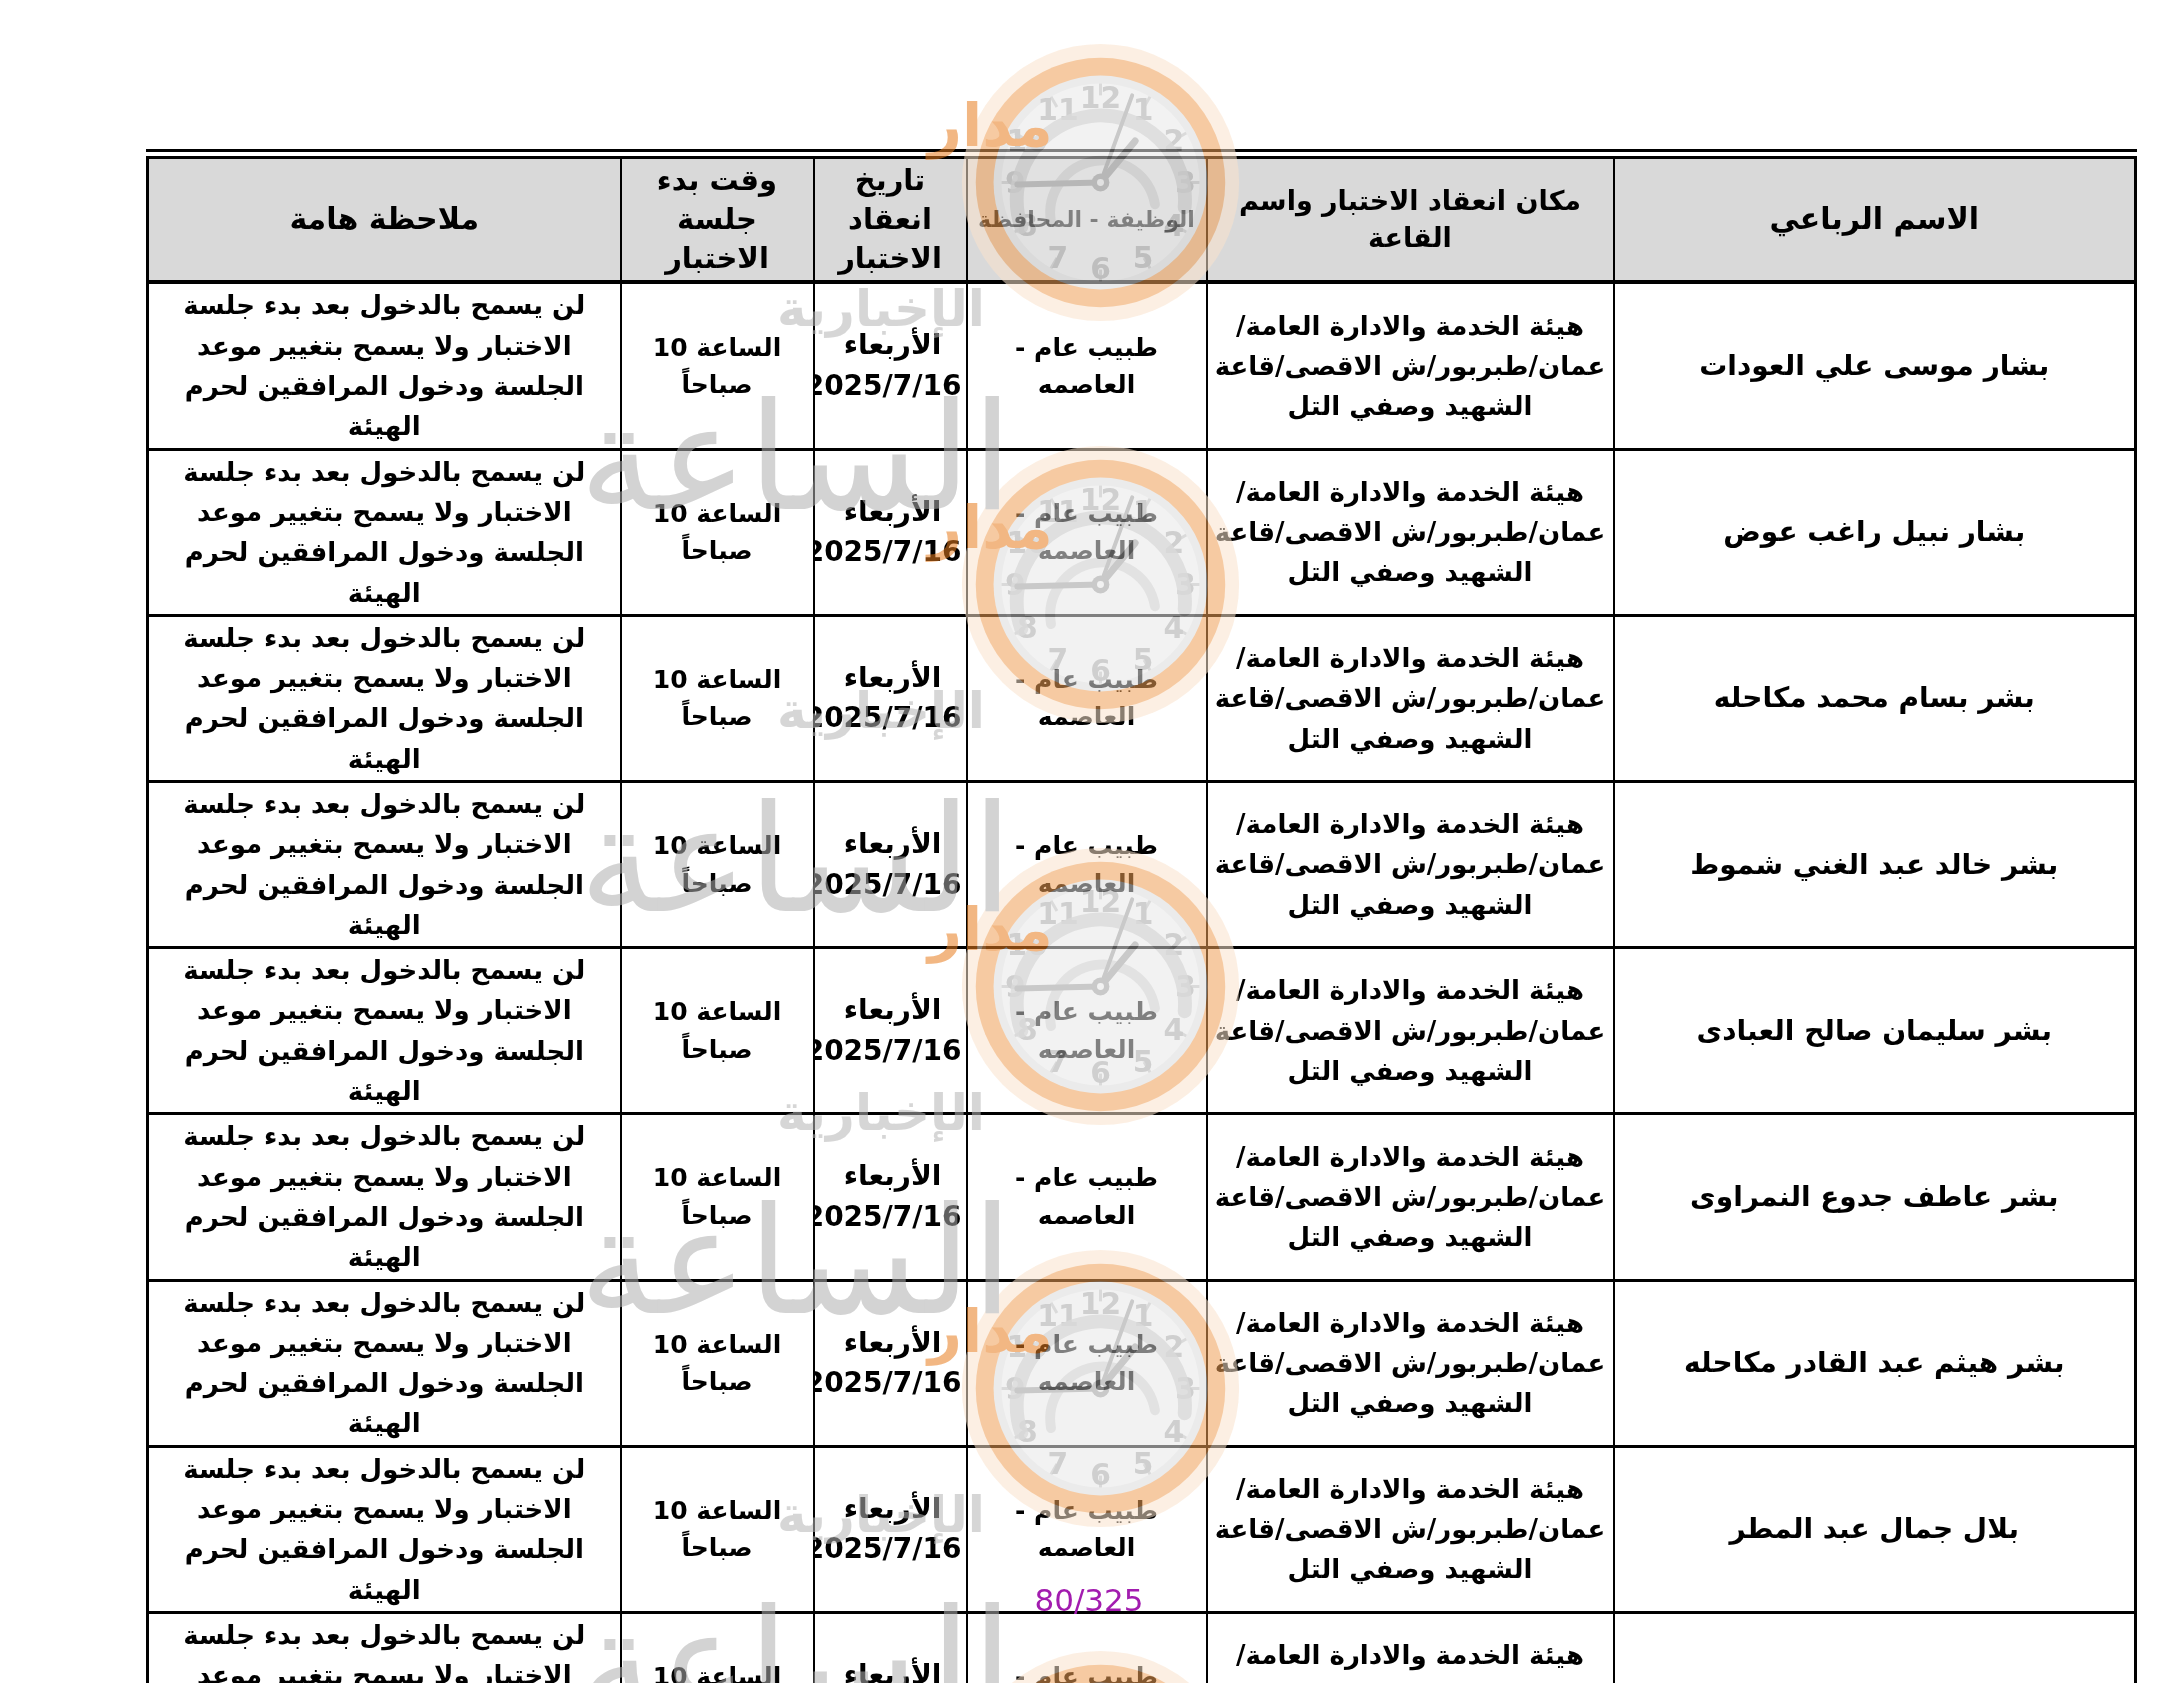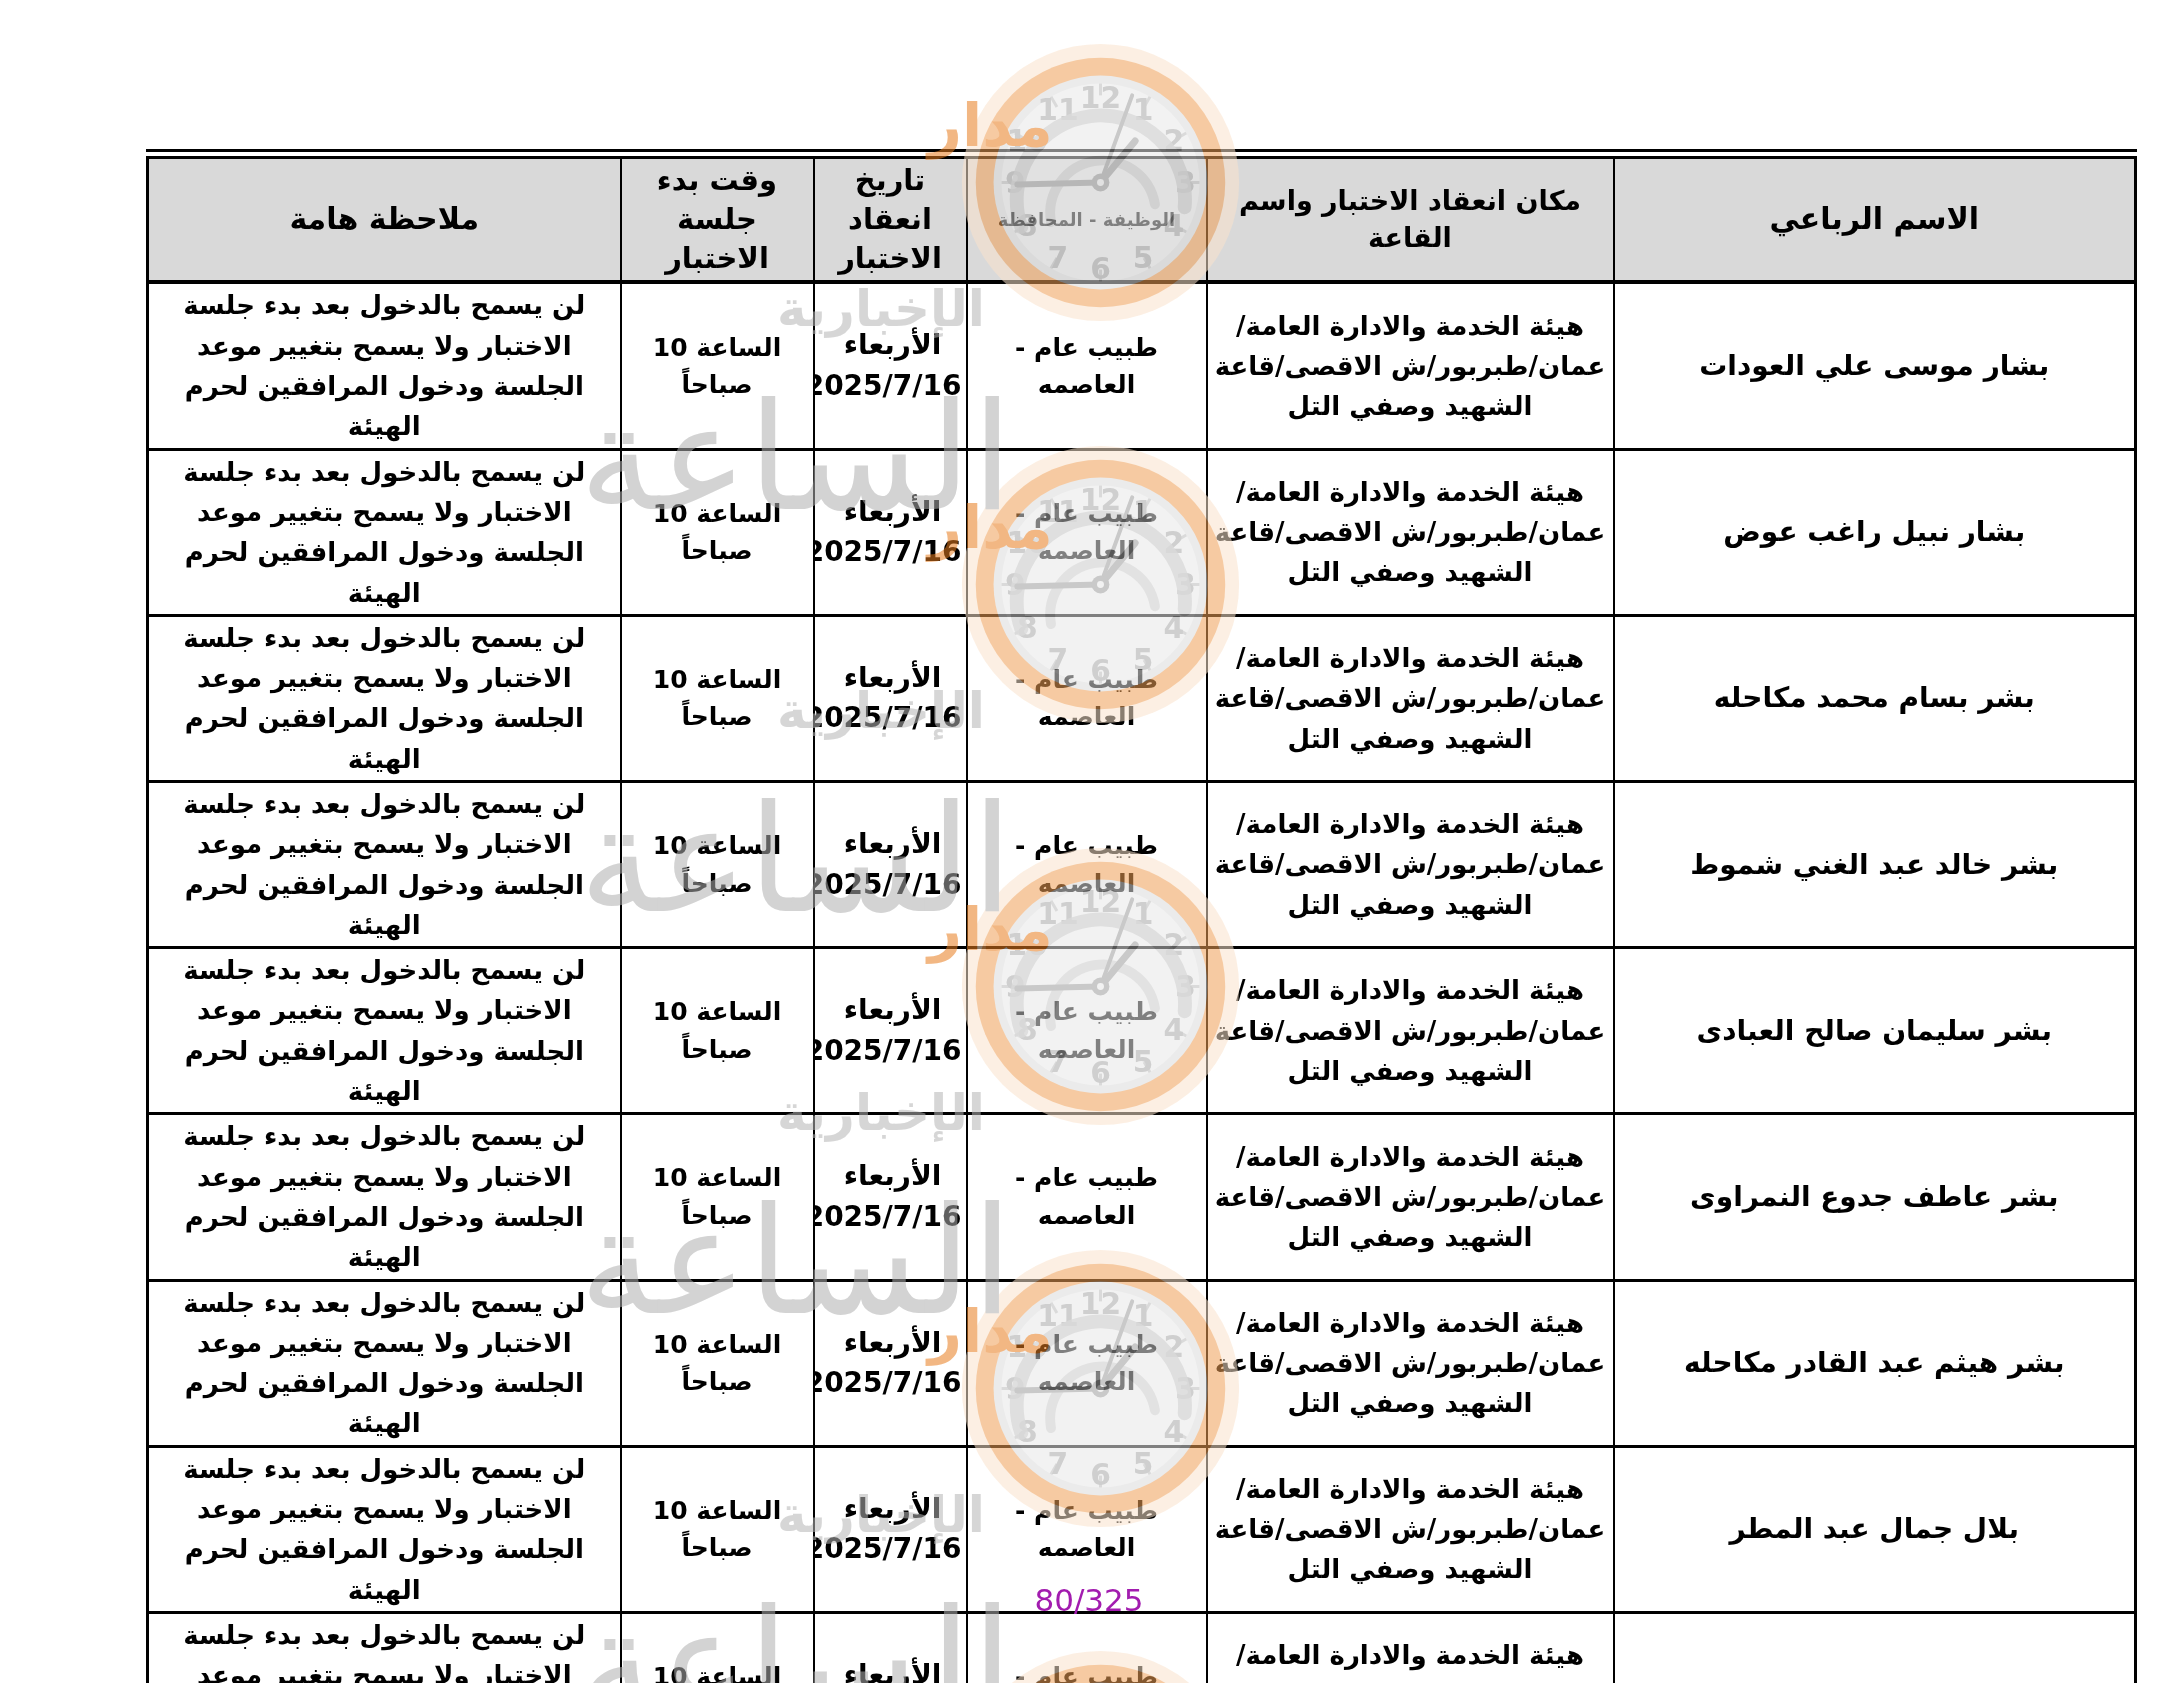--- a/index.html
+++ b/index.html
@@ -41,21 +41,21 @@
     padding:1px 4px;
   }
   .col-name{width:522px;}
   .col-loc{width:407px;}
   .col-job{width:240px;}
   .col-date{width:153px;}
   .col-time{width:193px;}
   .col-note{width:473px;}
   th.h-name{font-size:30px;}
   th.h-loc{font-size:27px;}
-  th.h-job{font-size:18px;margin-left:24px;}
+  th.h-job{font-size:22px;margin-left:24px;}
   th.h-date{font-size:29px;}
   th.h-time{font-size:29px;}
   th.h-note{font-size:30px;}
   td.c-name{font-size:28px;}
   td.c-loc{font-size:26px;line-height:1.55;}
   td.c-job{font-size:25px;text-align:center;}
   td.c-date{font-size:28px;line-height:1.45;padding-left:9px;}
   td.c-time{font-size:25px;padding:1px 1px;}
   td.c-note{font-size:26px;line-height:1.55;}
   .date-line{display:block;}

